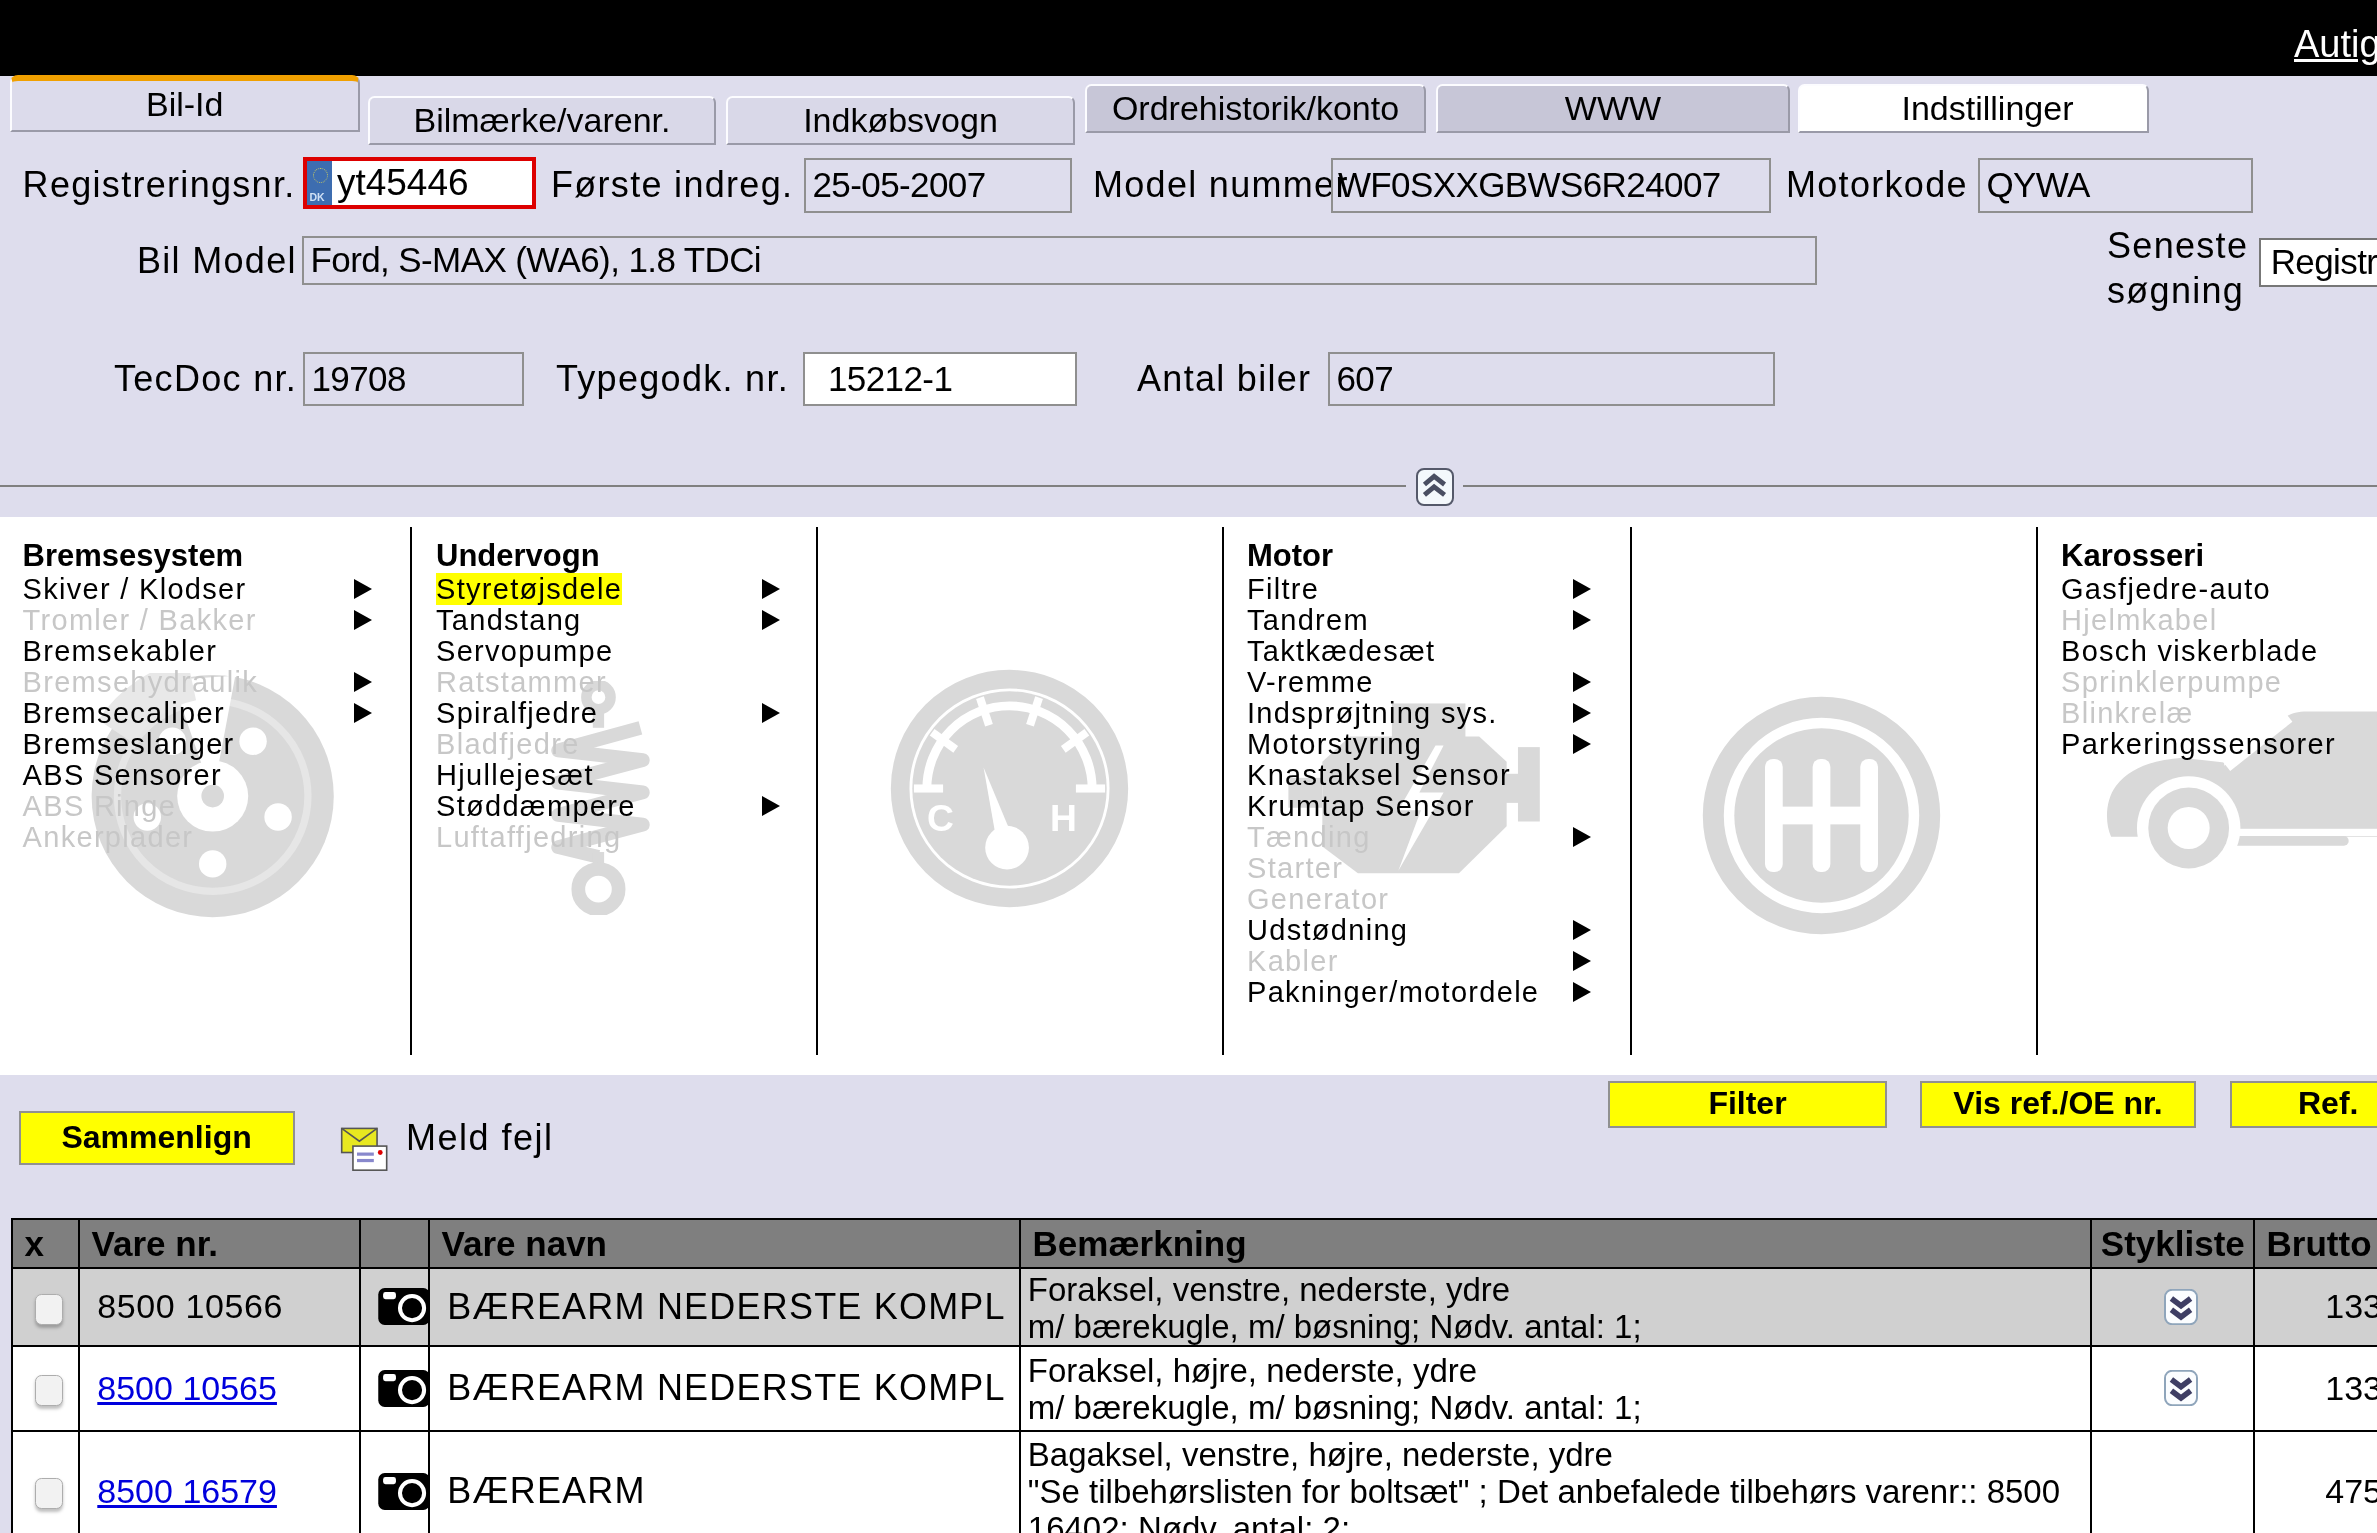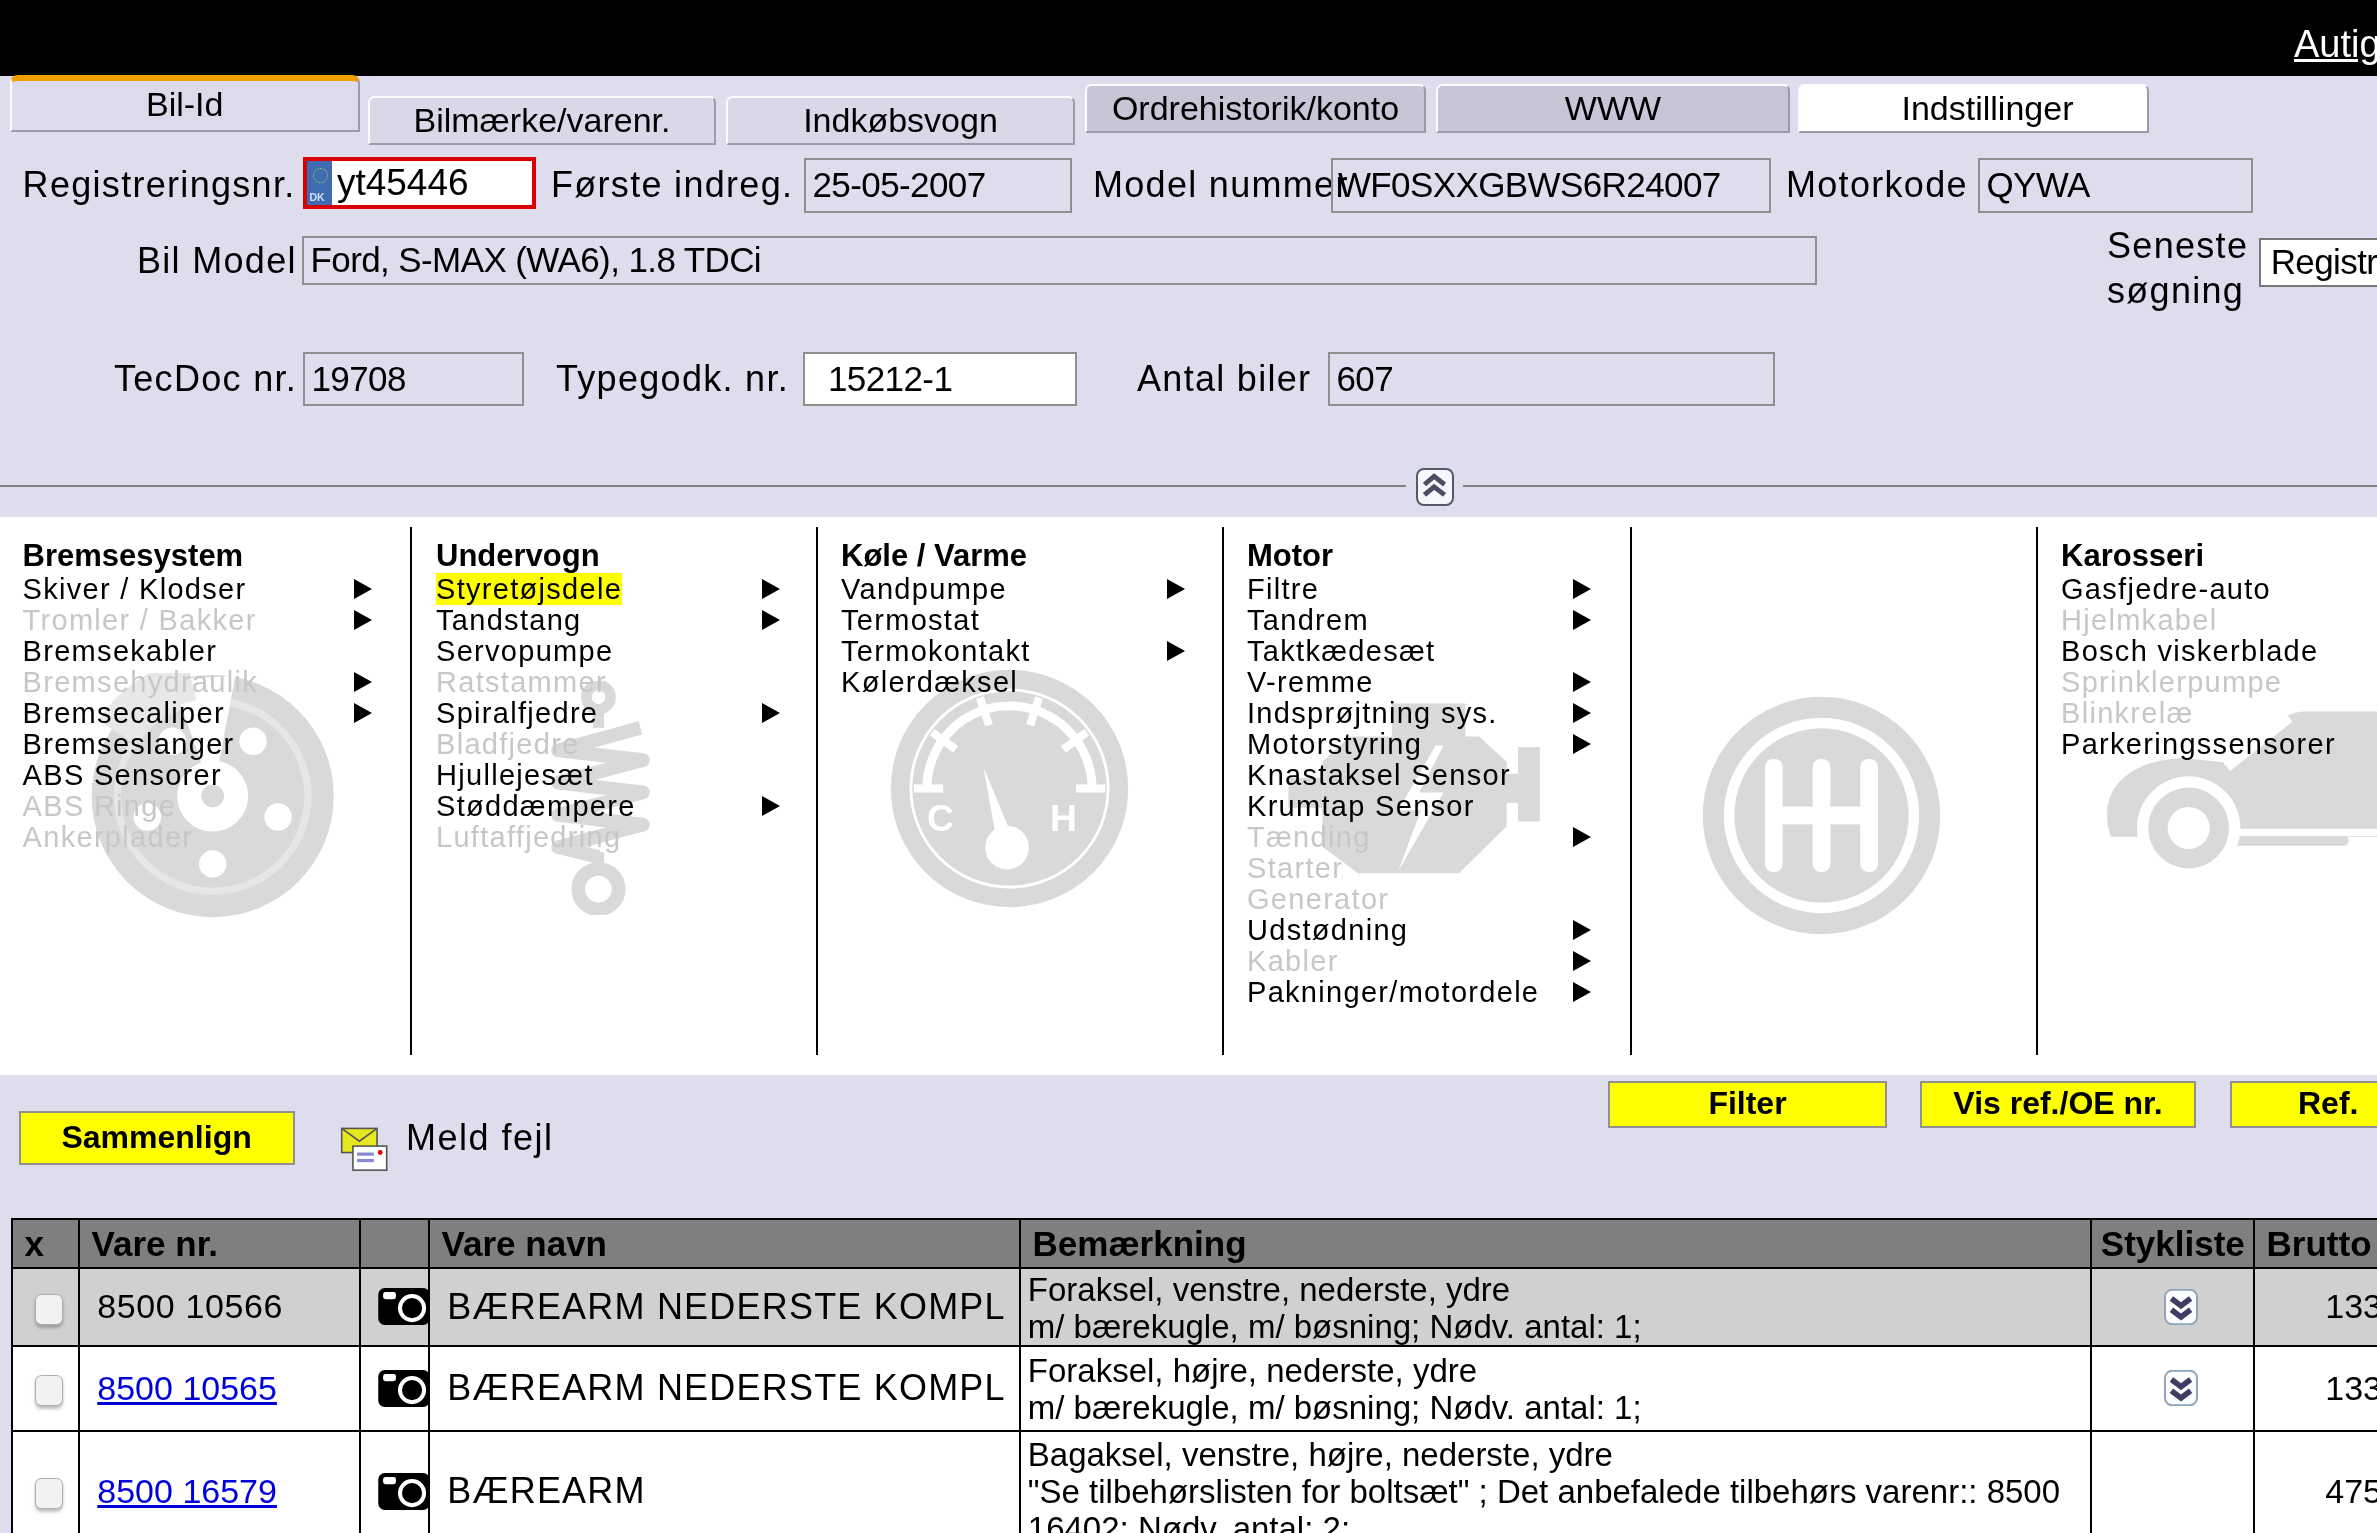--- a/index.html
+++ b/index.html
@@ -194,27 +194,20 @@
     <div class="hd">Undervogn</div>
     <div class="arrow a1"><span class="hl">Styretøjsdele</span></div>
     <div class="arrow a1">Tandstang</div>
     <div>Servopumpe</div>
     <div class="gray">Ratstammer</div>
     <div class="arrow a1">Spiralfjedre</div>
     <div class="gray">Bladfjedre</div>
     <div>Hjullejesæt</div>
     <div class="arrow a1">Støddæmpere</div>
     <div class="gray">Luftaffjedring</div>
-  </div>
-  <div class="col" style="left:841px;">
-    <div class="hd">Køle / Varme</div>
-    <div class="arrow a1">Vandpumpe</div>
-    <div>Termostat</div>
-    <div class="arrow a1">Termokontakt</div>
-    <div>Kølerdæksel</div>
   </div>
   <div class="col" style="left:1247px;">
     <div class="hd">Motor</div>
     <div class="arrow a1">Filtre</div>
     <div class="arrow a1">Tandrem</div>
     <div>Taktkædesæt</div>
     <div class="arrow a1">V-remme</div>
     <div class="arrow a1">Indsprøjtning sys.</div>
     <div class="arrow a1">Motorstyring</div>
     <div>Knastaksel Sensor</div>

